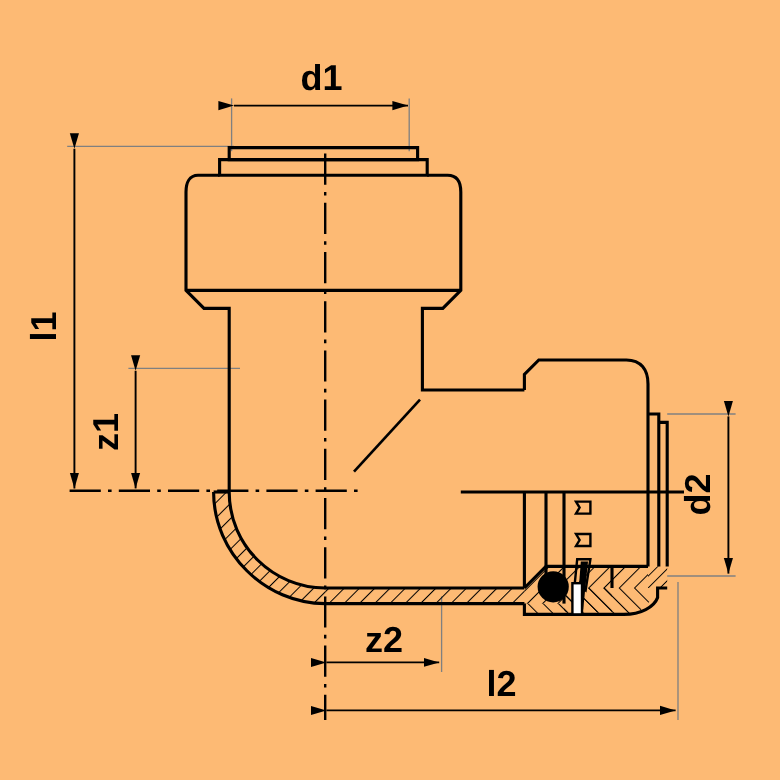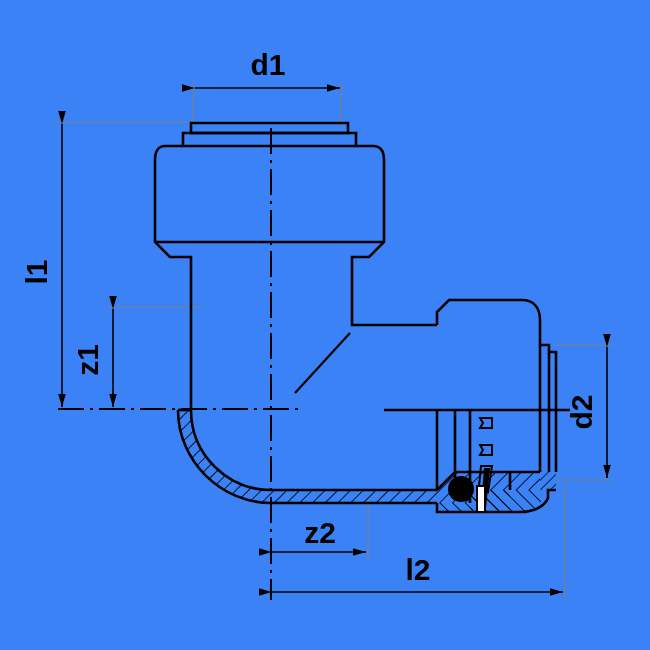--- a/index.html
+++ b/index.html
@@ -10,21 +10,21 @@
   body {
     width: 650px;
     height: 650px;
     font-family: "Liberation Sans", sans-serif;
     overflow: hidden;
   }
   #drawing-root {
     position: relative;
     width: 650px;
     height: 650px;
-    background: #3b82f6;
+    background: #fdba74;
   }
   svg#tech-drawing {
     display: block;
     width: 650px;
     height: 650px;
   }
   .dim-label {
     font-family: "Liberation Sans", sans-serif;
     font-size: 30px;
     font-weight: bold;

